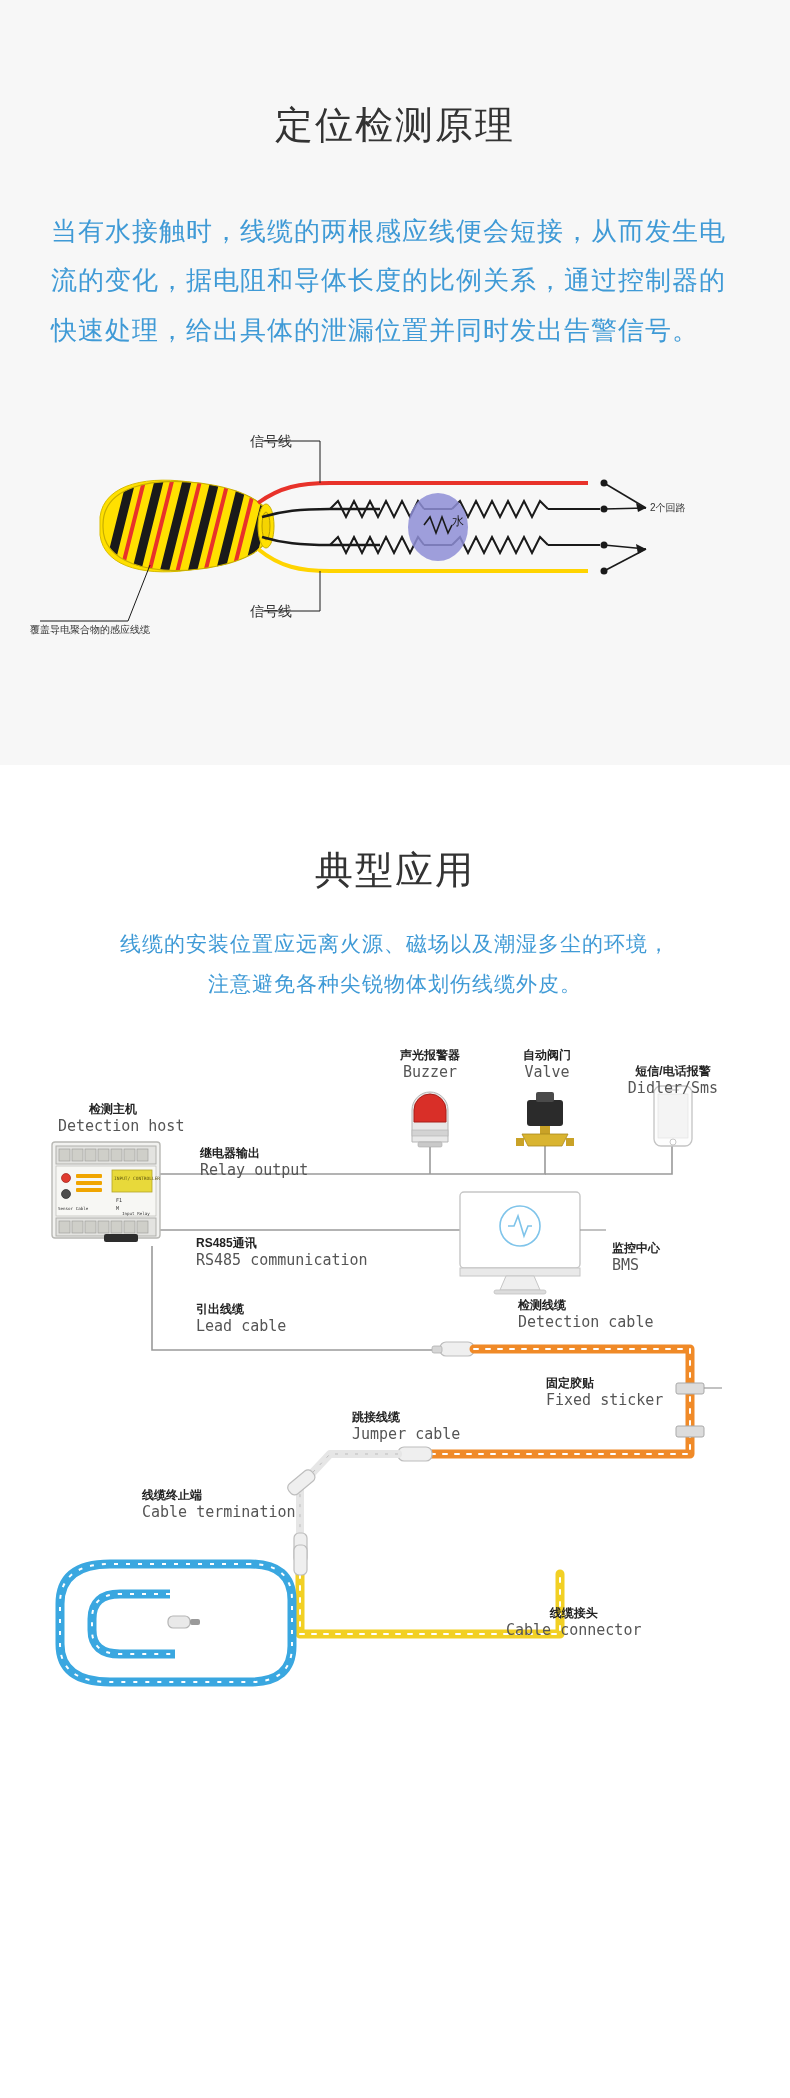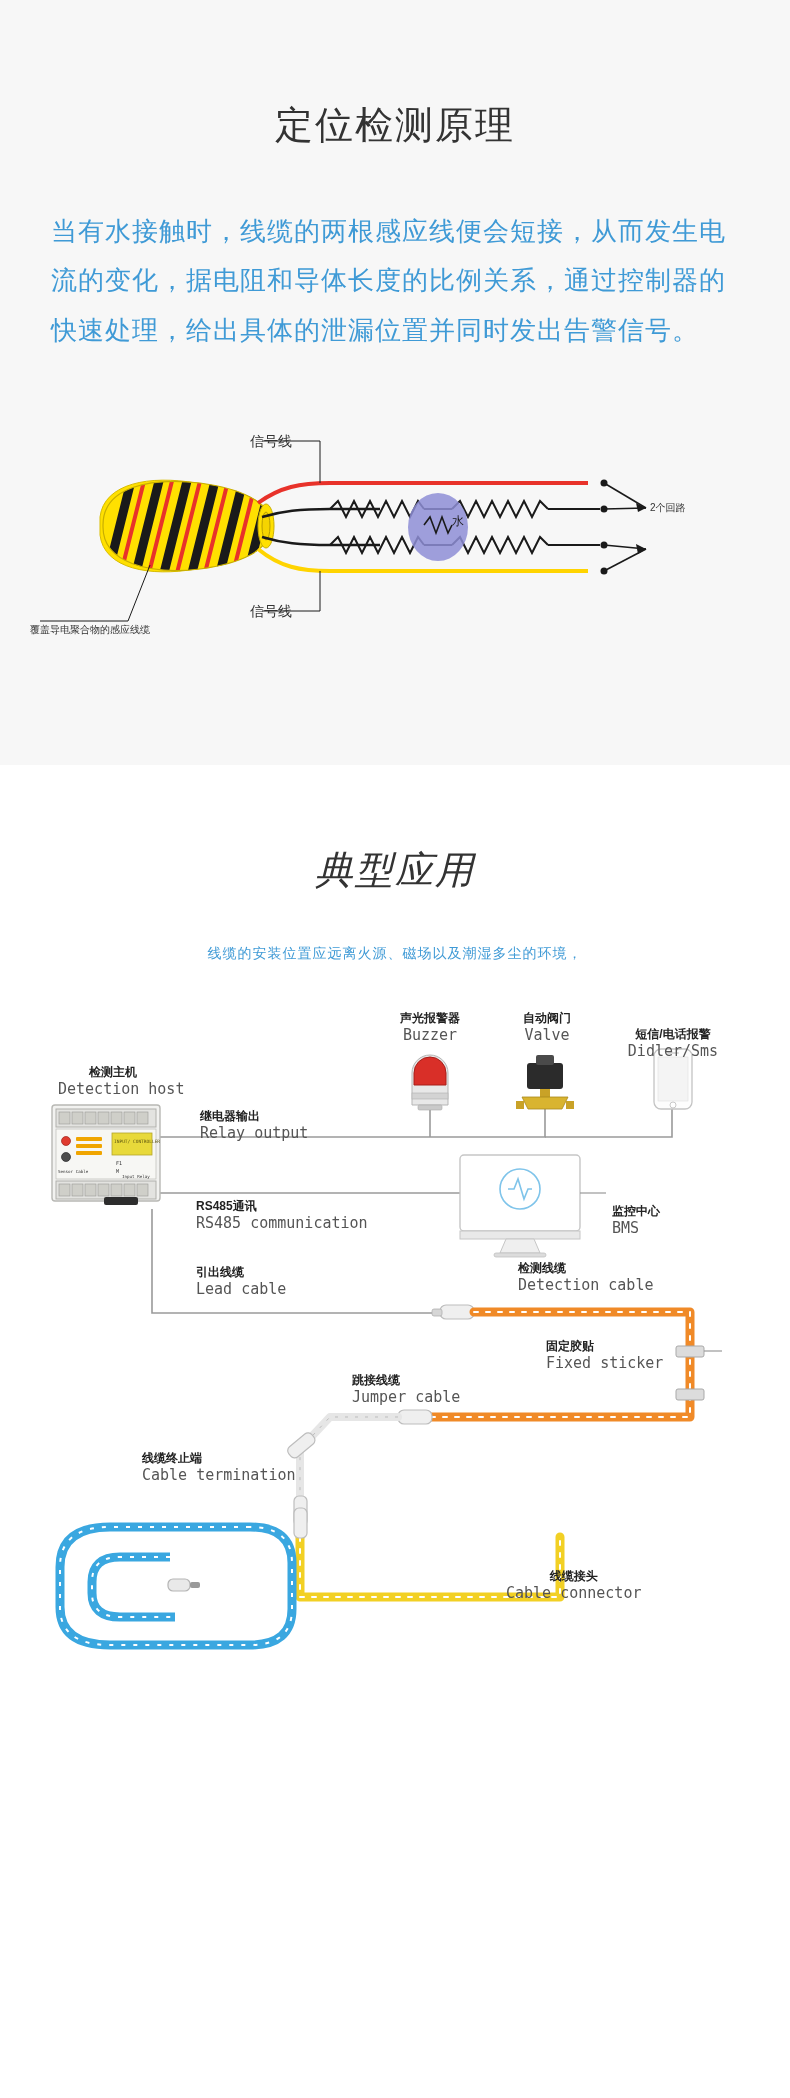--- a/index.html
+++ b/index.html
@@ -56,27 +56,26 @@
   .section-two {
     background: #ffffff;
     padding: 80px 0 30px 0;
   }
   .s2-title {
     text-align: center;
     font-size: 38px;
     color: #333333;
     letter-spacing: 2px;
     font-weight: 500;
-    margin: 0 0 44px 0;
-    font-style: italic;
+    margin: 0 0 28px 0;
   }
   .s2-paragraph {
     width: 700px;
     margin: 12px auto;
-    font-size: 14px;
+    font-size: 21px;
     line-height: 1.9;
     color: #3f9ad6;
     letter-spacing: 1px;
     text-align: center;
   }
 
   
   .d2-wrap {
     position: relative;
     width: 790px;
@@ -211,20 +210,21 @@
       <div class="d1-label small" style="left:30px; top:198px;">覆盖导电聚合物的感应线缆</div>
     </div>
   </section>
 
   <section class="section-two">
 
     <h1 class="s2-title">典型应用</h1>
 
     <p class="s2-paragraph">
       <span>线缆的安装位置应远离火源、磁场以及潮湿多尘的环境，</span><br>
+      <span>注意避免各种尖锐物体划伤线缆外皮。</span>
     </p>
 
     <div class="d2-wrap">
       <svg width="790" height="800" viewBox="0 0 790 800">
 
         <g stroke="#9a9a9a" stroke-width="1.6" fill="none">
 
           <path d="M150,140 L240,140"></path>
           <path d="M240,140 L430,140"></path>
           <path d="M430,140 L430,108"></path>

